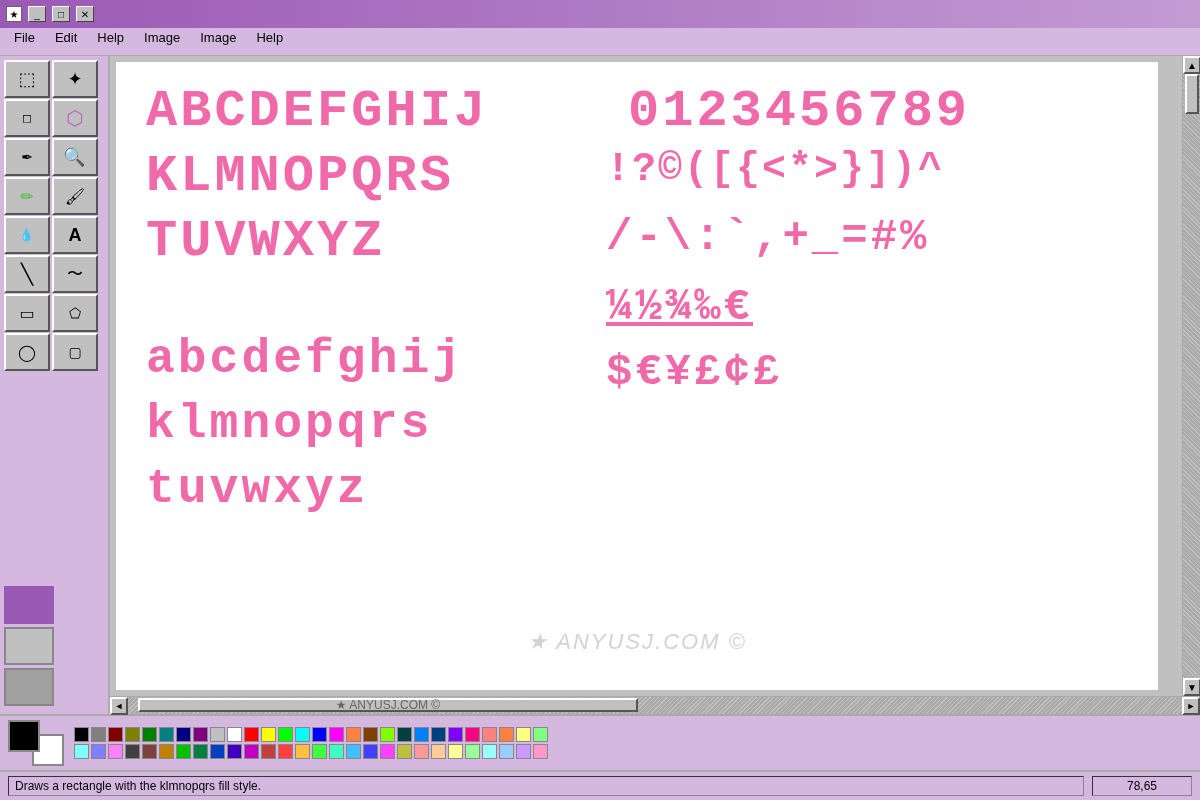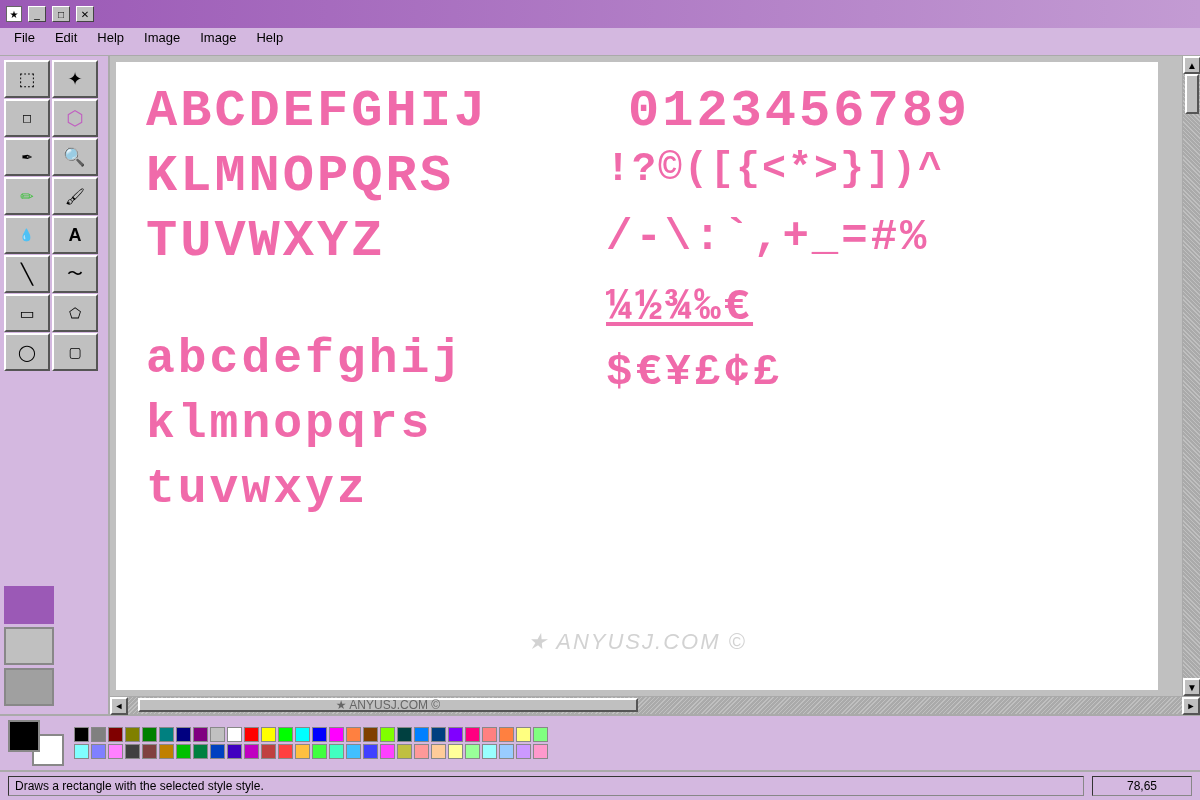--- a/index.html
+++ b/index.html
@@ -463,15 +463,15 @@
       <div class="palette-color" title="#ffff99" style="background: rgb(255, 255, 153);"></div>
       <div class="palette-color" title="#99ff99" style="background: rgb(153, 255, 153);"></div>
       <div class="palette-color" title="#99ffff" style="background: rgb(153, 255, 255);"></div>
       <div class="palette-color" title="#99ccff" style="background: rgb(153, 204, 255);"></div>
       <div class="palette-color" title="#cc99ff" style="background: rgb(204, 153, 255);"></div>
       <div class="palette-color" title="#ff99cc" style="background: rgb(255, 153, 204);"></div>
     </div>
 </div>
 
 <div id="status-bar">
-  <div id="status-text">Draws a rectangle with the selected style style.</div>
+  <div id="status-text">Draws a rectangle with the klmnopqrs fill style.</div>
   <div id="coords-text">78,65</div>
 </div>
 
 </body></html>

